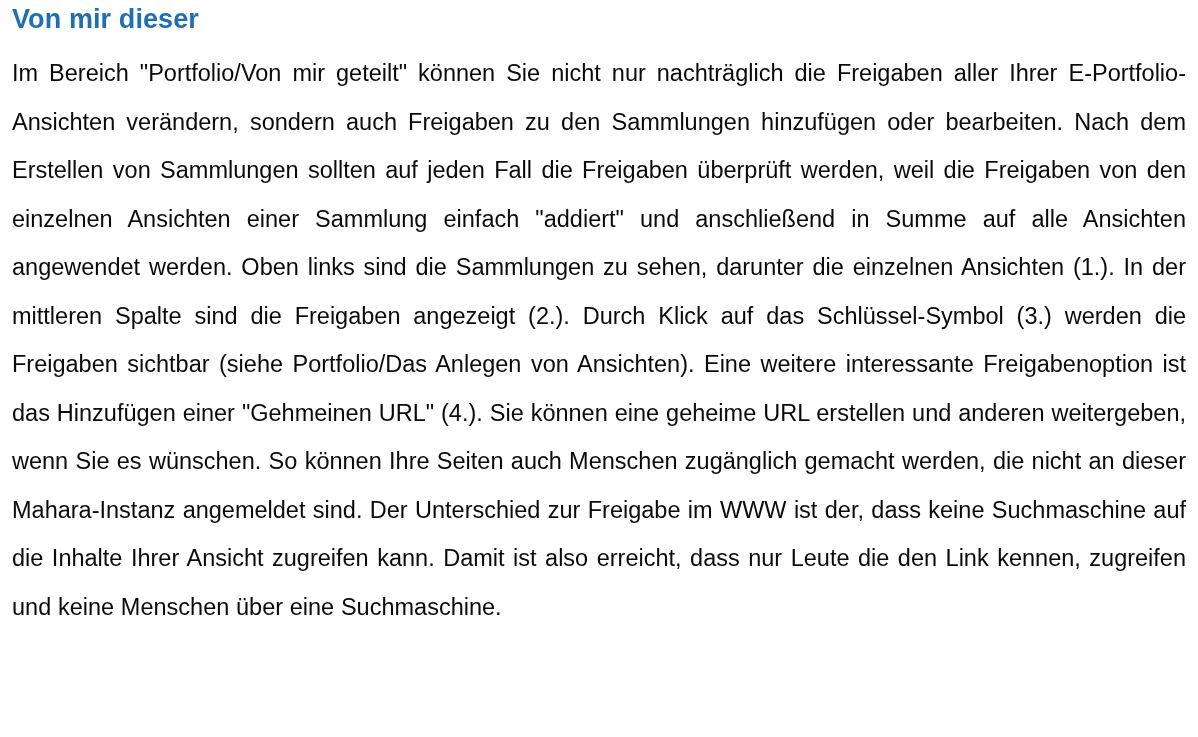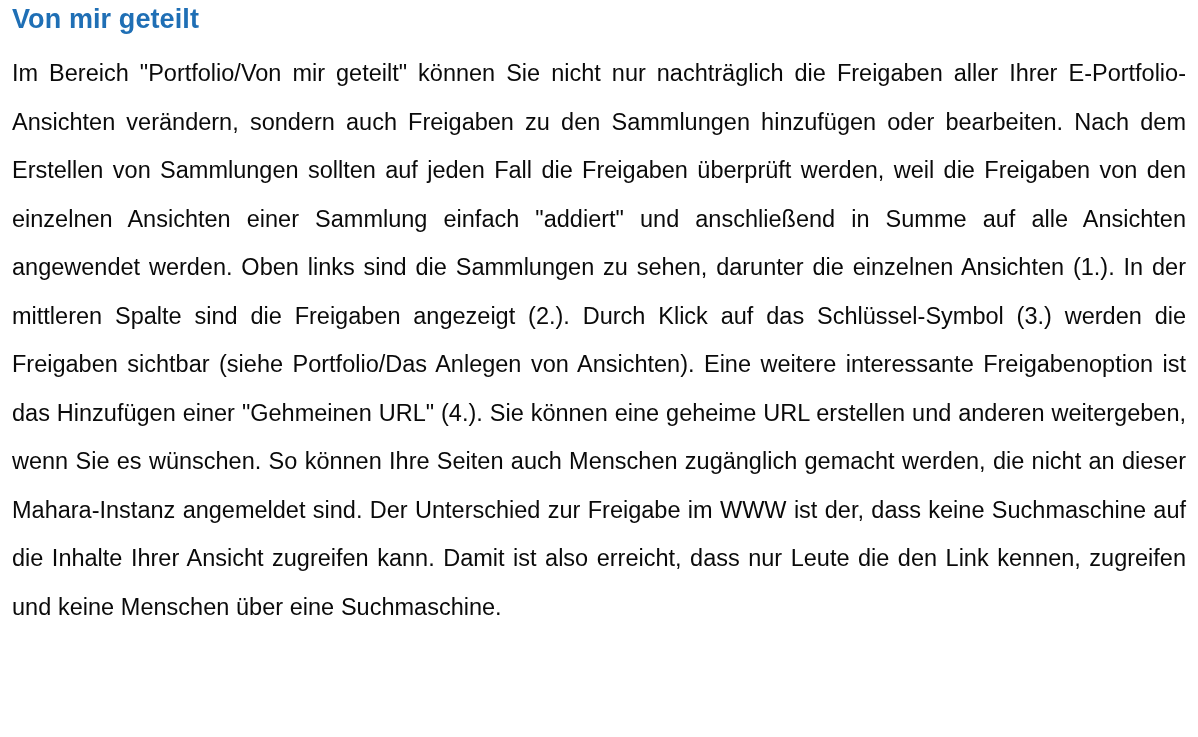--- a/index.html
+++ b/index.html
@@ -38,15 +38,15 @@
     text-justify: inter-word;
     margin: 0;
     white-space: pre-wrap;
     word-spacing: 0.2px;
   }
 </style>
 </head>
 <body>
 
 <div class="page">
-  <h1 class="doc-title">Von mir geteilt</h1>
+  <h1 class="doc-title">Von mir dieser</h1>
   <p class="doc-body">Im Bereich "Portfolio/Von mir geteilt" können Sie nicht nur nachträglich die Freigaben aller Ihrer E-Portfolio-Ansichten verändern, sondern auch Freigaben zu den Sammlungen hinzufügen oder bearbeiten. Nach dem Erstellen von Sammlungen sollten auf jeden Fall die Freigaben überprüft werden, weil die Freigaben von den einzelnen Ansichten einer Sammlung einfach "addiert" und anschließend in Summe auf alle Ansichten angewendet werden. Oben links sind die Sammlungen zu sehen, darunter die einzelnen Ansichten (1.). In der mittleren Spalte sind die Freigaben angezeigt (2.). Durch Klick auf das Schlüssel-Symbol (3.) werden die Freigaben sichtbar (siehe Portfolio/Das Anlegen von Ansichten). Eine weitere interessante Freigabenoption ist das Hinzufügen einer "Gehmeinen URL" (4.). Sie können eine geheime URL erstellen und anderen weitergeben, wenn Sie es wünschen. So können Ihre Seiten auch Menschen zugänglich gemacht werden, die nicht an dieser Mahara-Instanz angemeldet sind. Der Unterschied zur Freigabe im WWW ist der, dass keine Suchmaschine auf die Inhalte Ihrer Ansicht zugreifen kann. Damit ist also erreicht, dass nur Leute die den Link kennen, zugreifen und keine Menschen über eine Suchmaschine.</p>
 </div>
 
 </body></html>

